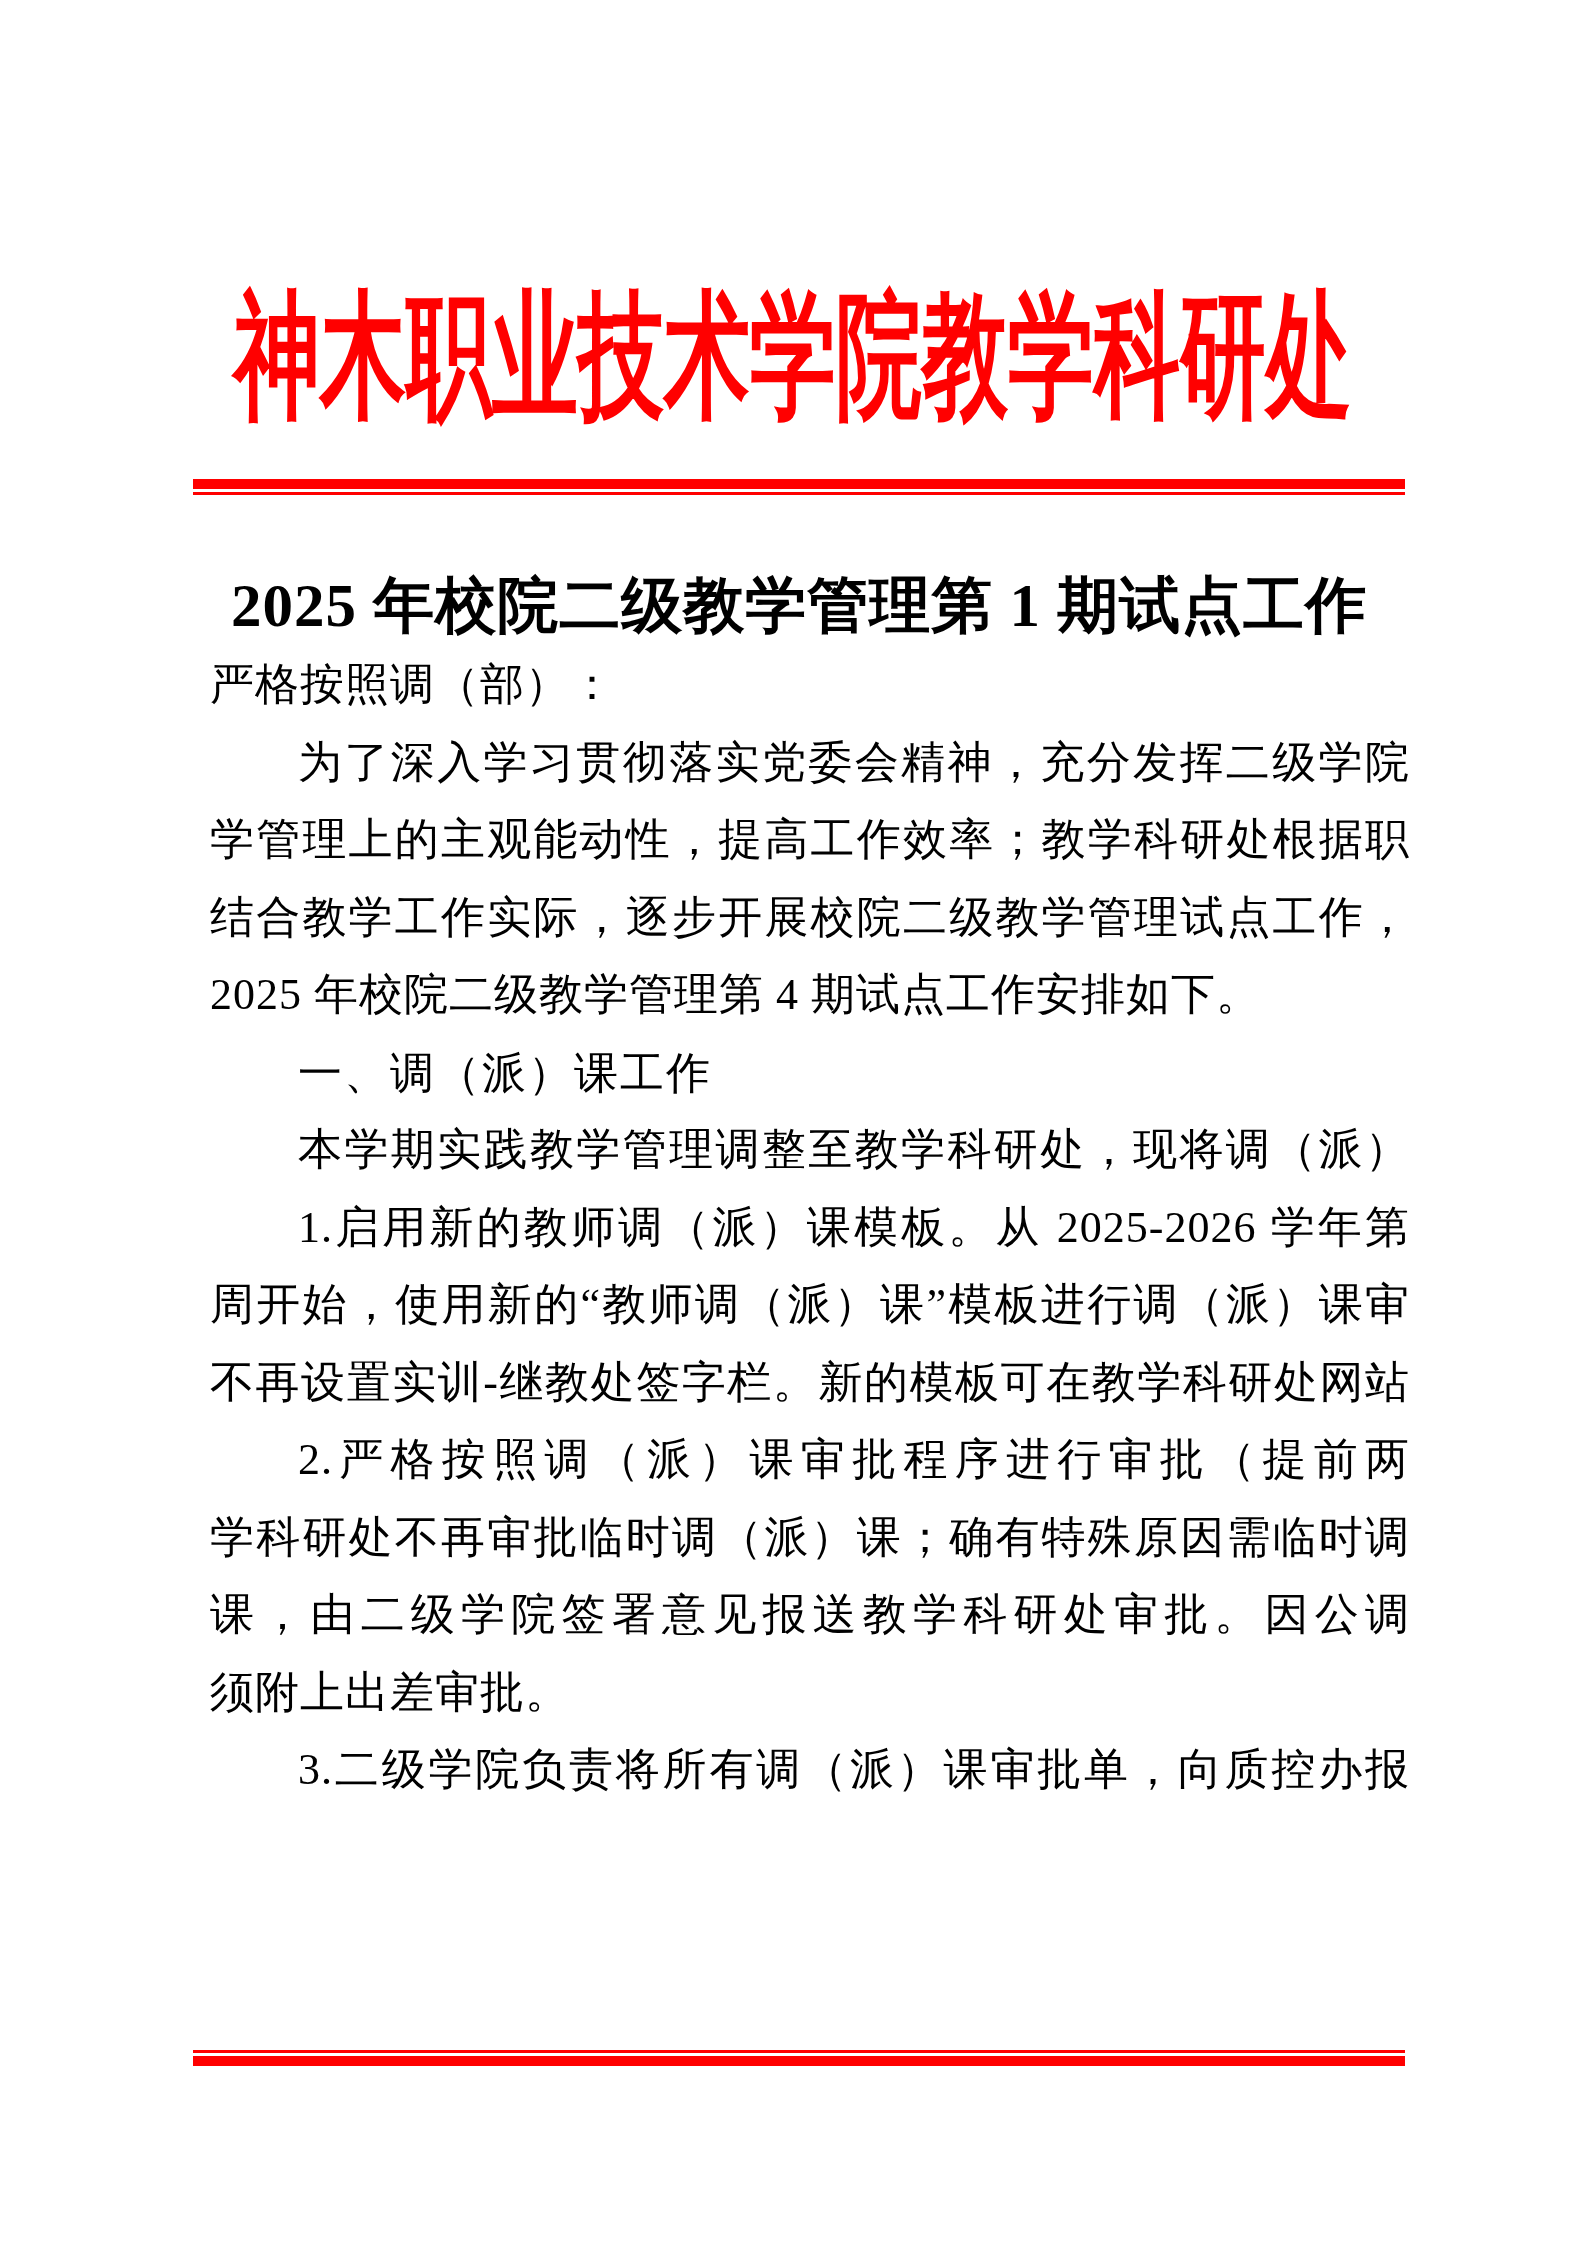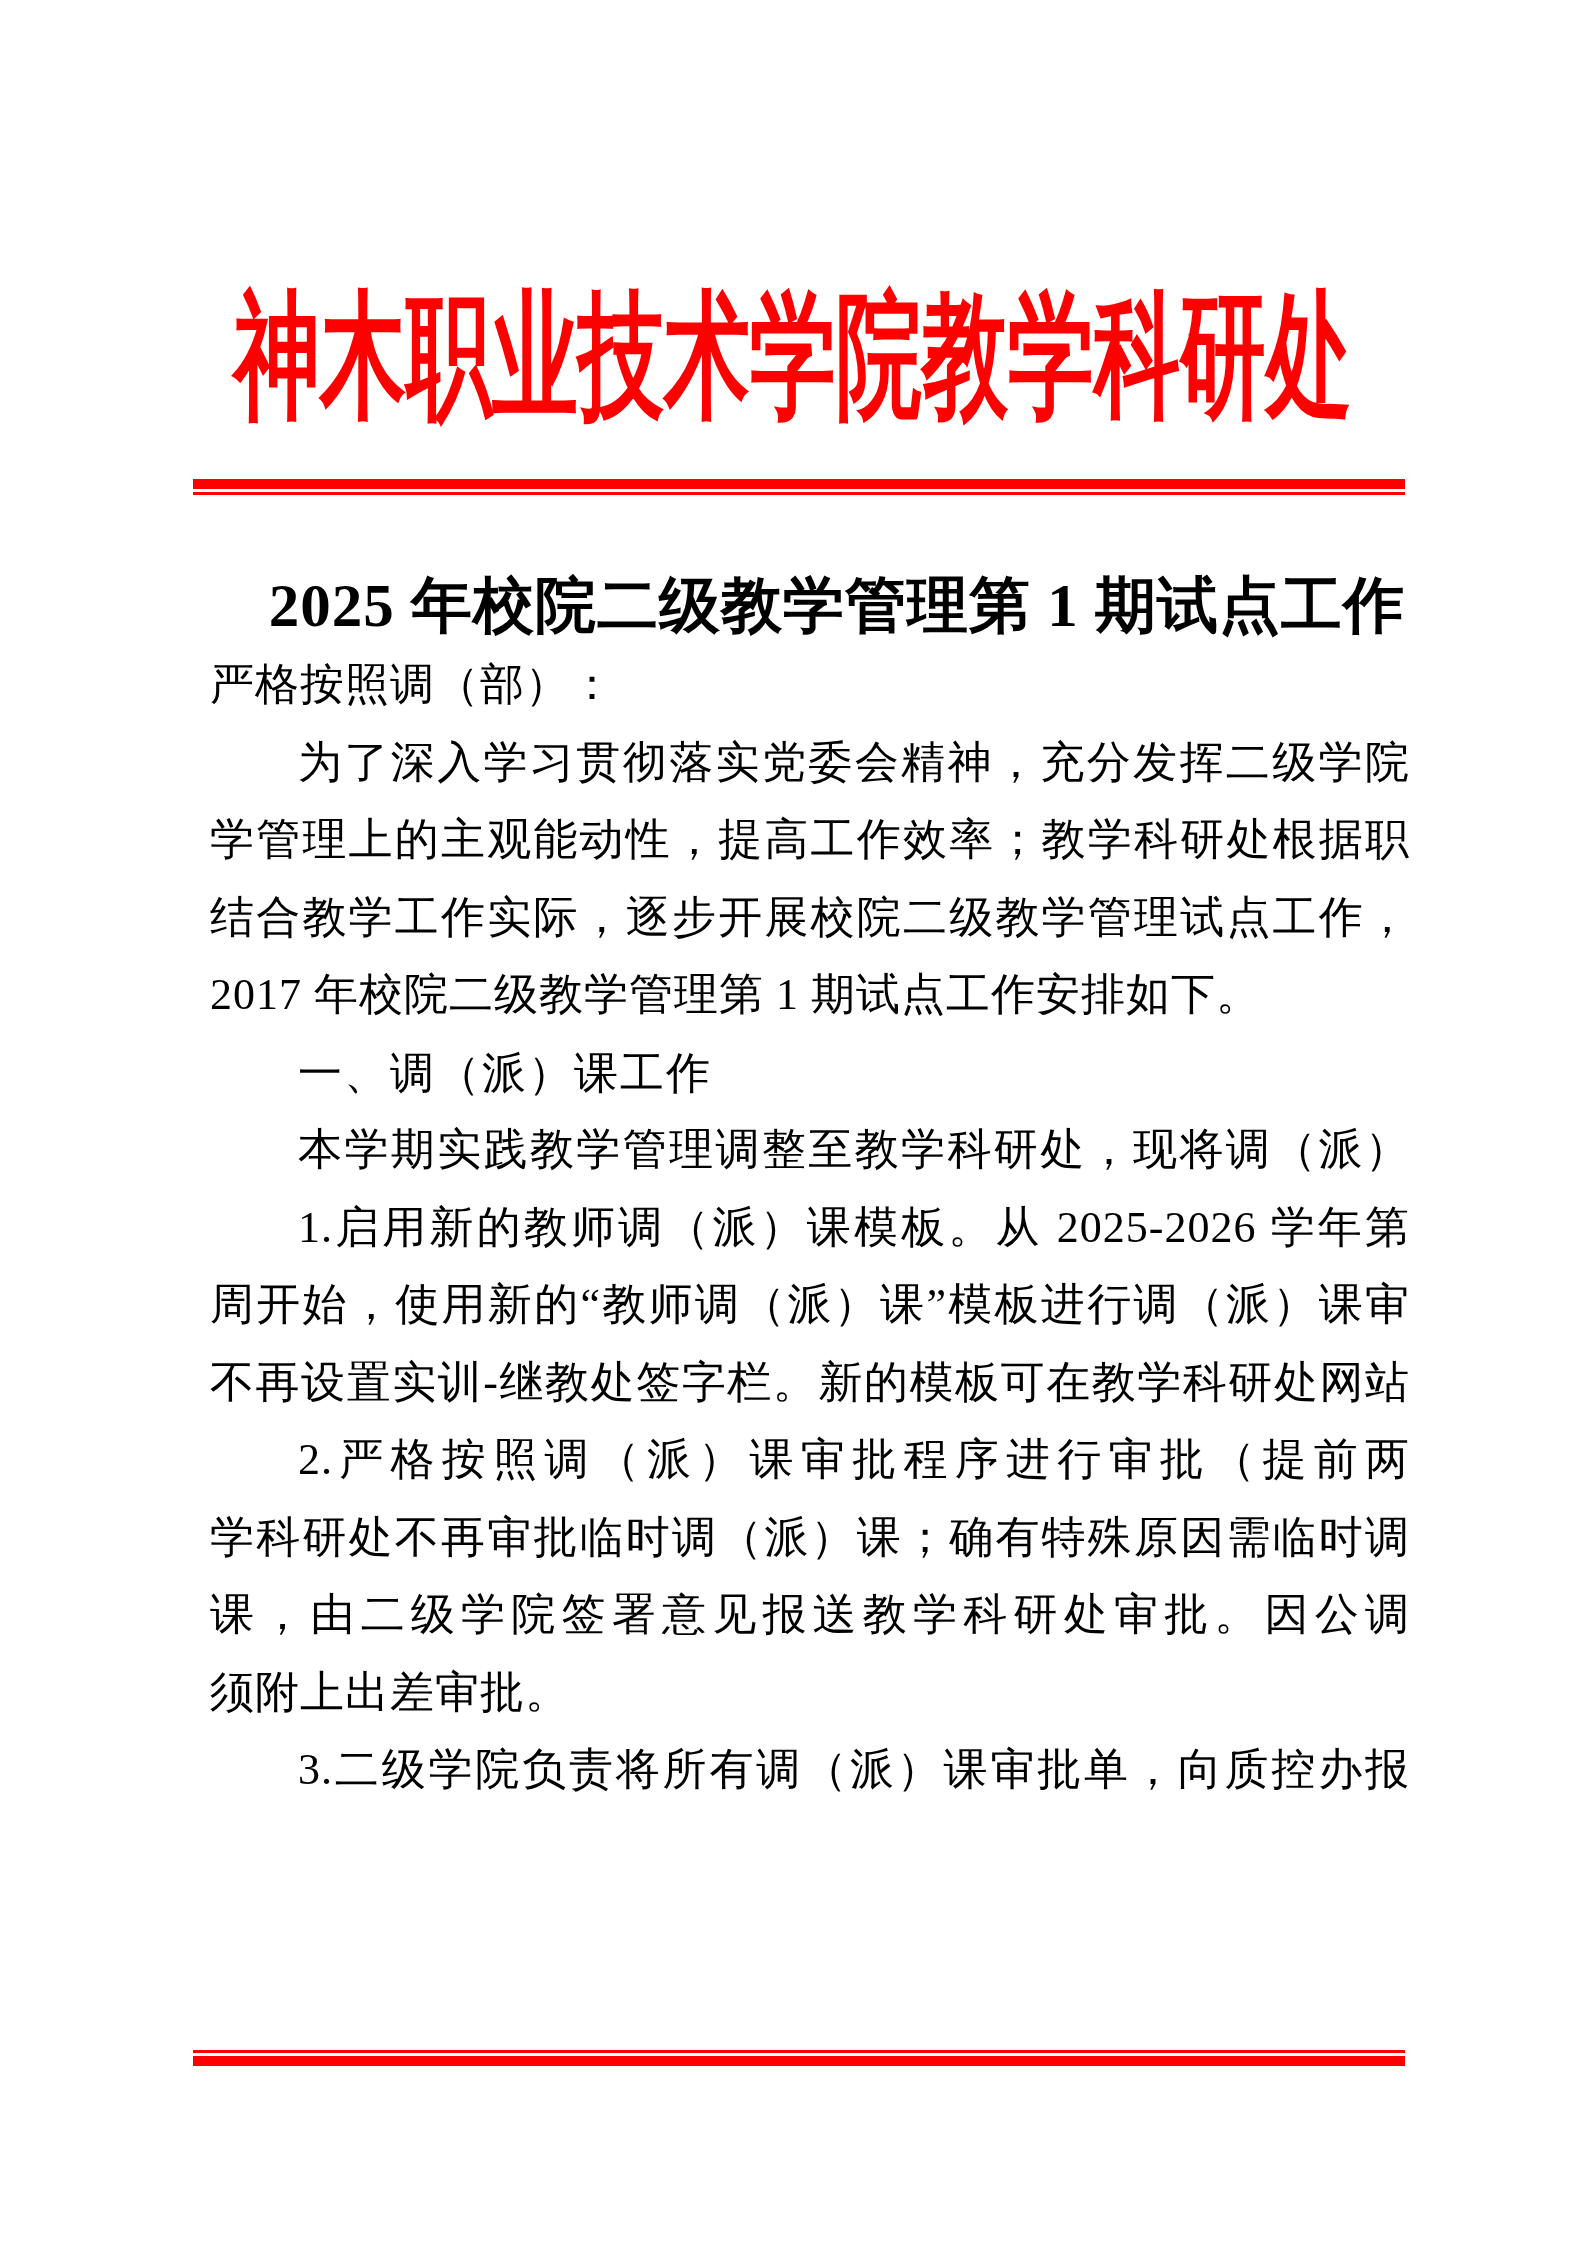--- a/index.html
+++ b/index.html
@@ -44,21 +44,21 @@
   .rule-top-thin     { top: 450px;  height: 3px;  }
   .rule-bottom-thin  { top: 2008px; height: 3px;  }
   .rule-bottom-thick { top: 2014px; height: 10px; }
   
   .doc-title {
     position: absolute;
     top: 518px;
     left: 193px;
     width: 1212px;
     margin: 0;
-    text-align: right;
+    text-align: center;
     font-size: 61px;
     line-height: 92px;
     font-weight: bold;
     letter-spacing: 1px;
     white-space: nowrap;
     font-family: "Liberation Serif", serif;
   }
   
   .body-text {
     position: absolute;
@@ -97,21 +97,21 @@
   <div class="rule rule-top-thick" style="background: rgb(255, 0, 0);"></div>
   <div class="rule rule-top-thin" style="background: rgb(255, 0, 0);"></div>
 
   <h1 class="doc-title">2025 年校院二级教学管理第 1 期试点工作</h1>
 
   <div class="body-text">
       <div class="line">严格按照调（部）：</div>
       <div class="line indent full">为了深入学习贯彻落实党委会精神，充分发挥二级学院在教</div>
       <div class="line full">学管理上的主观能动性，提高工作效率；教学科研处根据职责，</div>
       <div class="line full">结合教学工作实际，逐步开展校院二级教学管理试点工作，现将</div>
-      <div class="line">2017 年校院二级教学管理第 1 期试点工作安排如下。</div>
+      <div class="line">2025 年校院二级教学管理第 4 期试点工作安排如下。</div>
       <div class="line indent heading">一、调（派）课工作</div>
       <div class="line indent full">本学期实践教学管理调整至教学科研处，现将调（派）课工</div>
       <div class="line indent full">1.启用新的教师调（派）课模板。从 2025-2026 学年第 10</div>
       <div class="line full">周开始，使用新的“教师调（派）课”模板进行调（派）课审批，</div>
       <div class="line full">不再设置实训-继教处签字栏。新的模板可在教学科研处网站上、</div>
       <div class="line indent full">2.严格按照调（派）课审批程序进行审批（提前两天），教</div>
       <div class="line full">学科研处不再审批临时调（派）课；确有特殊原因需临时调（派）</div>
       <div class="line full">课，由二级学院签署意见报送教学科研处审批。因公调（派）课</div>
       <div class="line">须附上出差审批。</div>
       <div class="line indent full">3.二级学院负责将所有调（派）课审批单，向质控办报备；</div>

